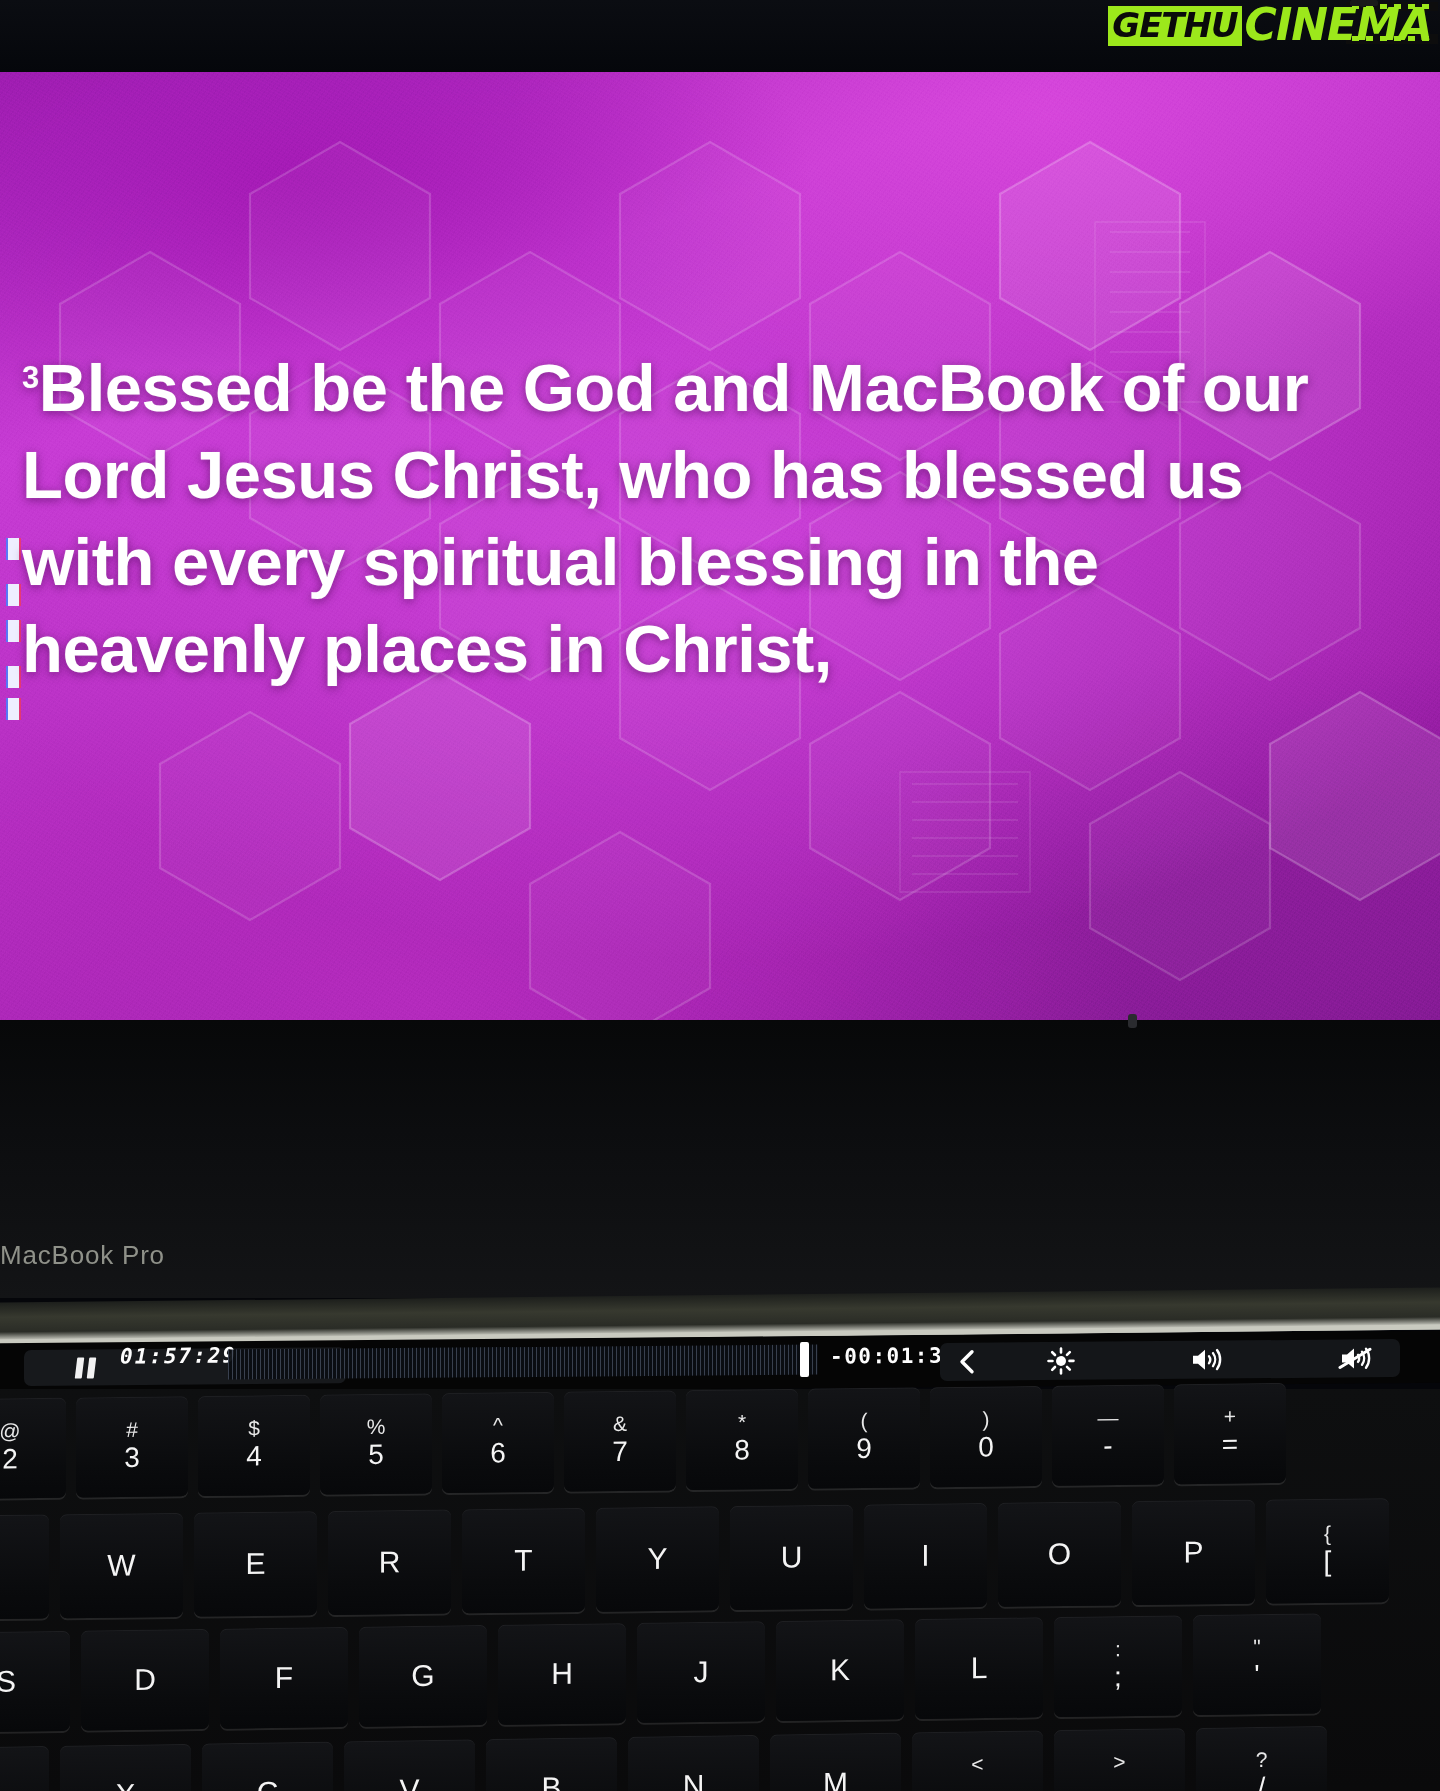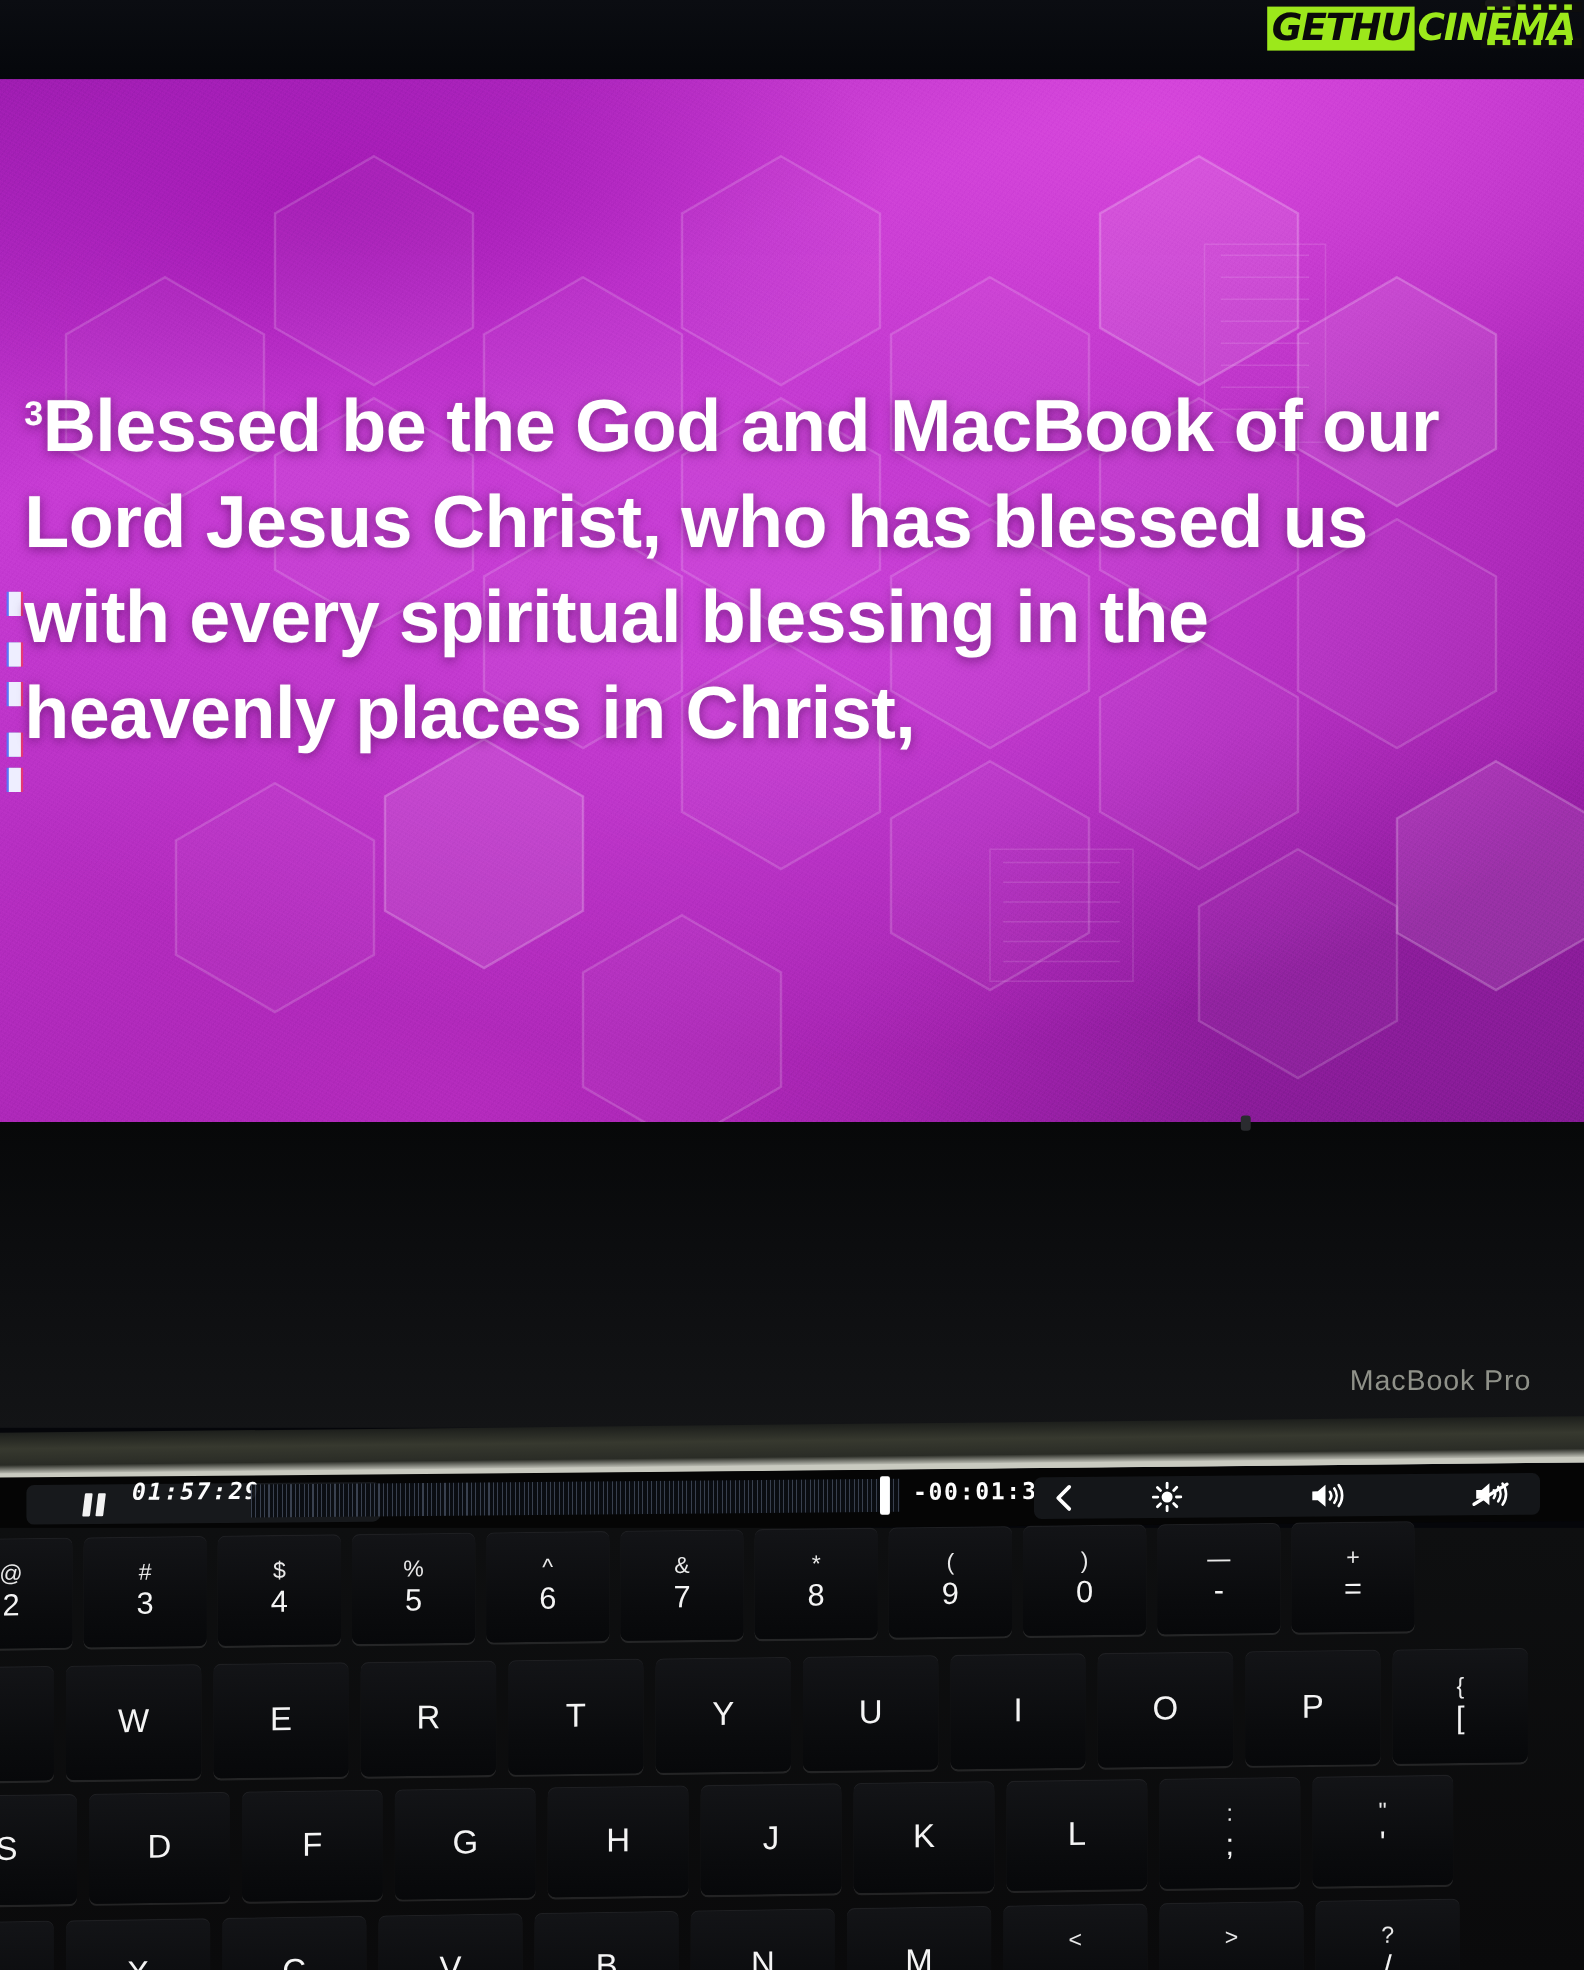--- a/index.html
+++ b/index.html
@@ -10,21 +10,21 @@
 
   
   .top-bezel { position:absolute; left:0; top:0; width:1440px; height:72px;
                background:linear-gradient(180deg,#0b0d12 0%,#05070b 100%);font-style:italic; }
 
   
   .watermark { position:absolute; right:6px; top:4px; display:flex; align-items:center;
                height:44px; letter-spacing:-1px; }
   .wm-a { background:#9ce81b; color:#0a0a0a; font-weight:900; font-size:34px;
           padding:2px 4px 4px 4px; font-family:"DejaVu Sans", sans-serif; line-height:1; }
-  .wm-b { color:#9ce81b; font-weight:900; font-size:34px; padding:2px 2px 4px 3px;
+  .wm-b { color:#9ce81b; font-weight:900; font-size:44px; padding:2px 2px 4px 3px;
           font-family:"DejaVu Sans", sans-serif; line-height:1; }
   .wm-film { position:absolute; right:0; top:0; width:190px; height:46px; pointer-events:none; }
 
   
   .screen { position:absolute; left:0; top:72px; width:1440px; height:948px; overflow:hidden;
             background:#7b1d8e; }
   .slide-bg { position:absolute; inset:-4% -2%;
               background:
                 radial-gradient(ellipse 55% 40% at 22% 14%, rgba(150,30,165,.95) 0%, rgba(150,30,165,0) 62%),
                 radial-gradient(ellipse 60% 45% at 72% 8%,  rgba(206,78,208,.75) 0%, rgba(206,78,208,0) 60%),
@@ -49,21 +49,21 @@
 
   
   .capmark { position:absolute; left:8px; width:11px; height:22px; background:#eef;
              box-shadow:-2px 0 0 rgba(70,130,255,.85), 2px 0 0 rgba(255,60,60,.6); }
 
   
   .lid-bottom { position:absolute; left:0; top:1020px; width:1440px; height:278px;
                 background:linear-gradient(180deg,#070809 0%,#0c0d0f 40%,#131416 100%); }
   .lid-cam { position:absolute; left:1128px; top:1014px; width:9px; height:14px; border-radius:3px;
              background:#2a2b2f; }
-  .mbp-label { position:absolute; left:0; top:1240px; width:1392px; text-align:right;
+  .mbp-label { position:absolute; left:0; top:1240px; width:1392px; text-align:left;
                color:#8f9189; font-size:26px; letter-spacing:.8px;
                font-family:"Liberation Sans", sans-serif; }
   .hinge { position:absolute; left:0; top:1295px; width:1440px; height:42px;
            background:linear-gradient(180deg,#1d1f1c 0%,#37392f 35%,#2a2c26 70%,#d9dad0 92%,#a9aaa2 100%);
            transform:skewY(-0.6deg); }
   .hinge::after{ content:""; position:absolute; left:0; bottom:0; width:100%; height:5px;
                  background:#c9cac0; }
 
   
   .touchbar { position:absolute; left:0; top:1337px; width:1440px; height:52px;

